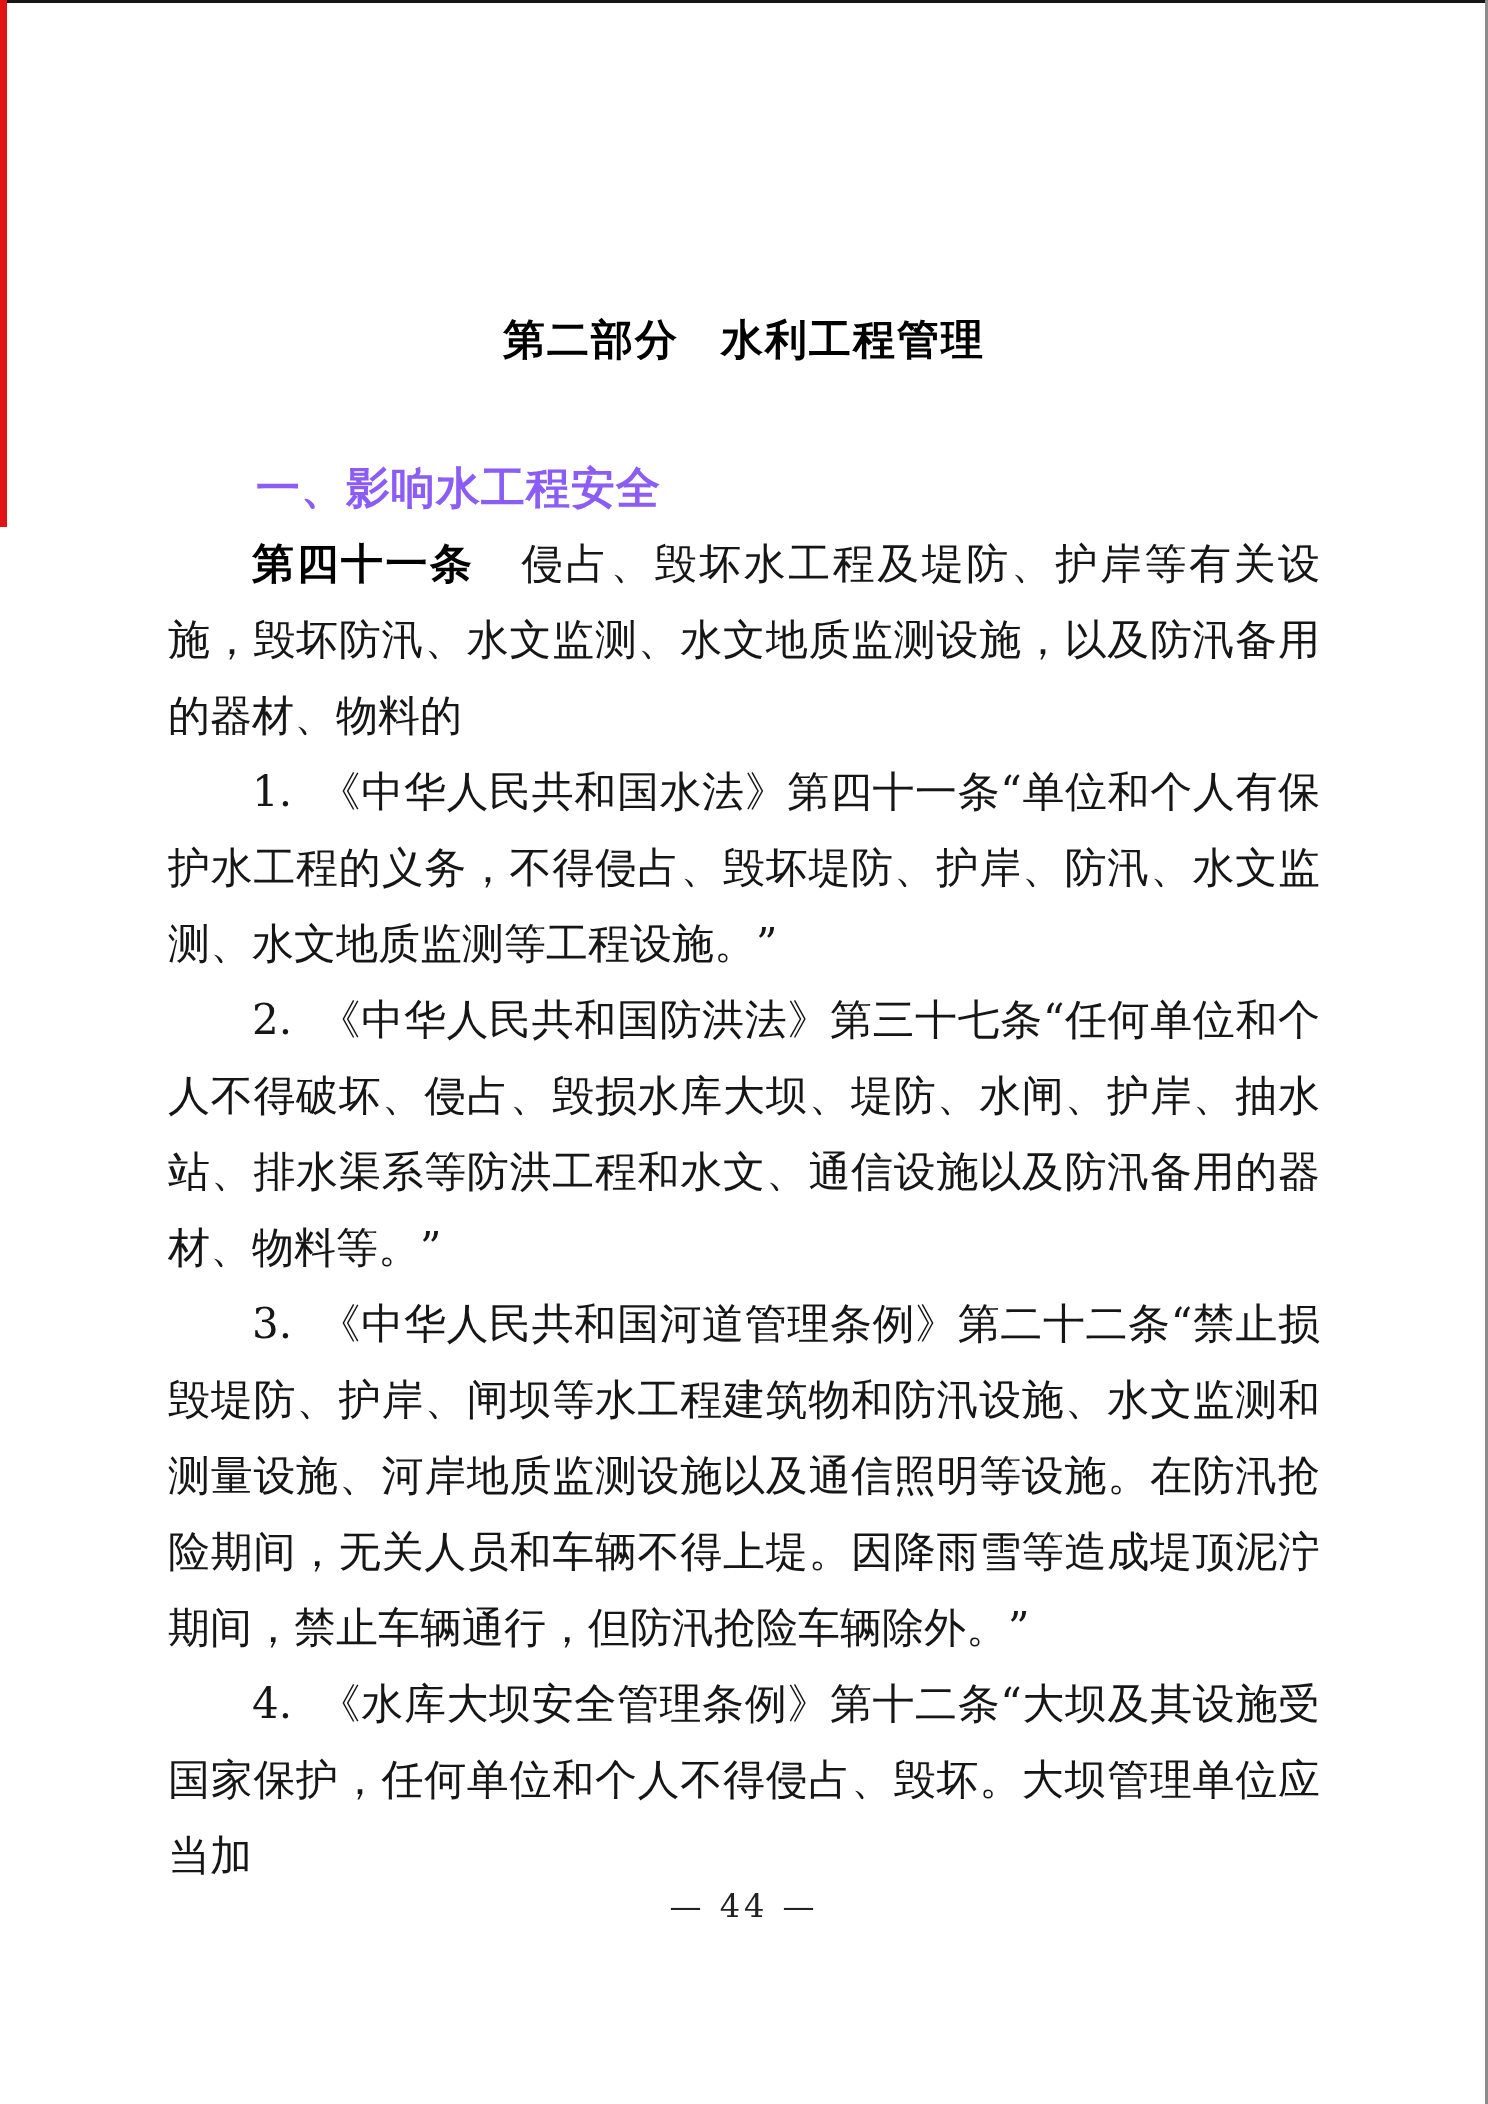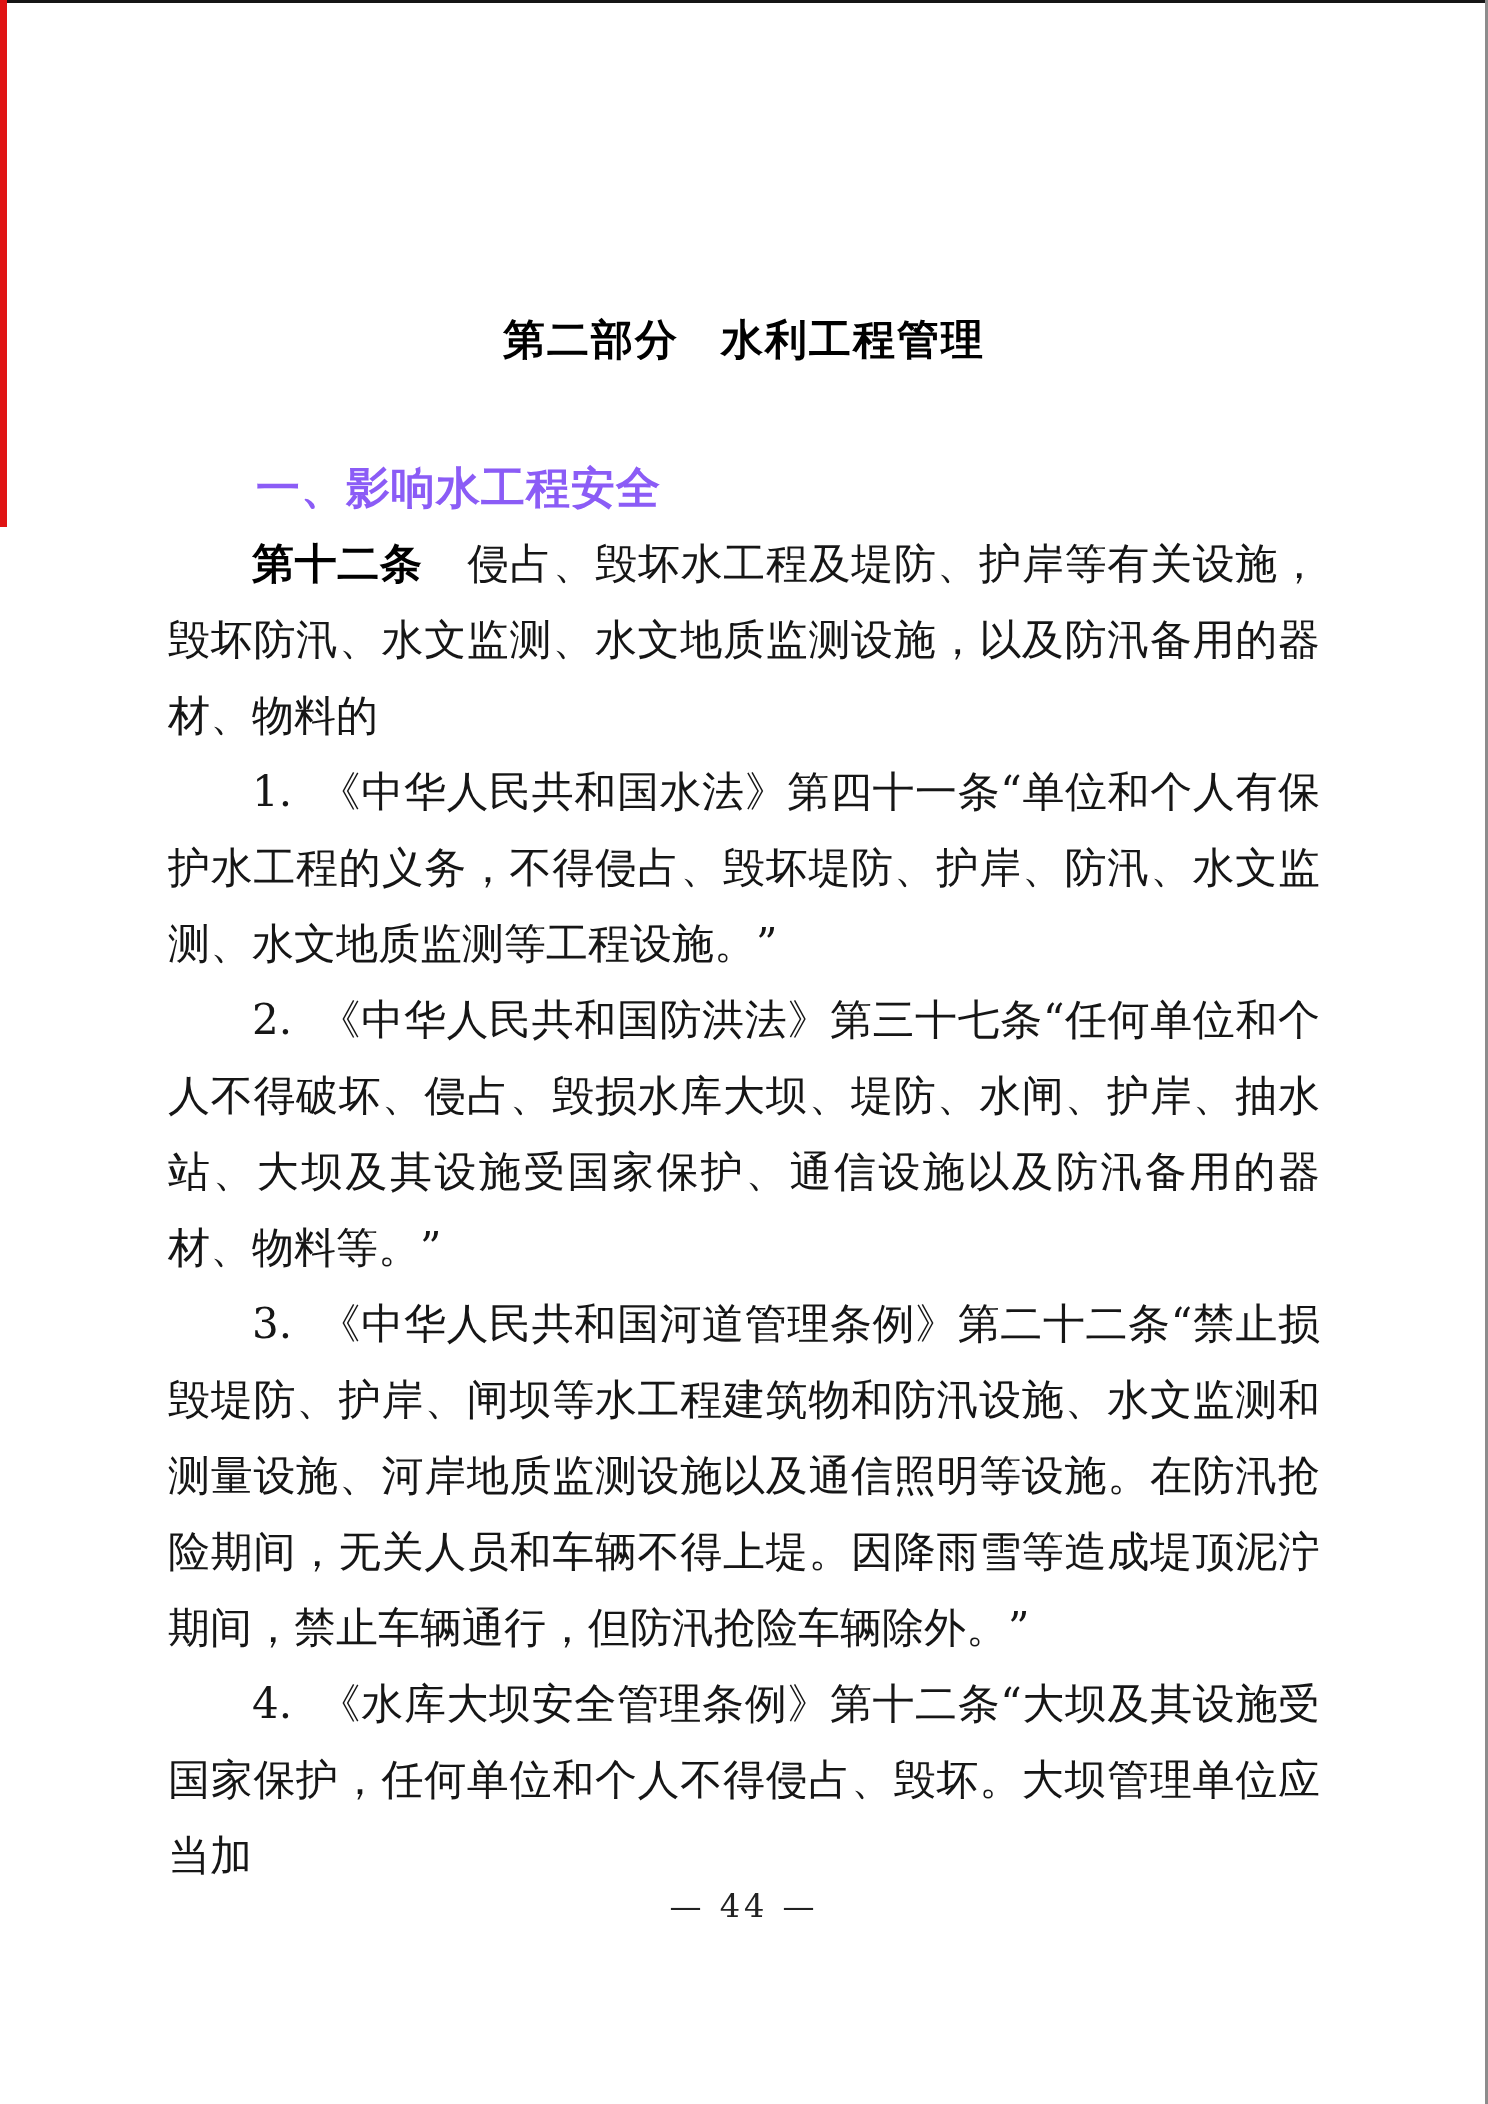--- a/index.html
+++ b/index.html
@@ -102,26 +102,26 @@
   <div class="top-edge"></div>
   <div class="right-edge"></div>
   <div class="red-marker"></div>
 
   <h1 class="part-title"><span>第二部分</span><span class="title-gap"></span><span>水利工程管理</span></h1>
 
   <div class="flow">
 
     <h2 class="section-heading">一、影响水工程安全</h2>
 
-    <p class="para"><span class="article-label">第十二条</span><span class="lead-gap"></span><span>侵占、毁坏水工程及堤防、护岸等有关设施，毁坏防汛、水文监测、水文地质监测设施，以及防汛备用的器材、物料的</span></p>
+    <p class="para"><span class="article-label">第四十一条</span><span class="lead-gap"></span><span>侵占、毁坏水工程及堤防、护岸等有关设施，毁坏防汛、水文监测、水文地质监测设施，以及防汛备用的器材、物料的</span></p>
 
 
     <p class="para"><span>1.</span><span class="num-gap"></span><span>《中华人民共和国水法》第四十一条“单位和个人有保护水工程的义务，不得侵占、毁坏堤防、护岸、防汛、水文监测、水文地质监测等工程设施。”</span></p>
 
-    <p class="para"><span>2.</span><span class="num-gap"></span><span>《中华人民共和国防洪法》第三十七条“任何单位和个人不得破坏、侵占、毁损水库大坝、堤防、水闸、护岸、抽水站、大坝及其设施受国家保护、通信设施以及防汛备用的器材、物料等。”</span></p>
+    <p class="para"><span>2.</span><span class="num-gap"></span><span>《中华人民共和国防洪法》第三十七条“任何单位和个人不得破坏、侵占、毁损水库大坝、堤防、水闸、护岸、抽水站、排水渠系等防洪工程和水文、通信设施以及防汛备用的器材、物料等。”</span></p>
 
     <p class="para"><span>3.</span><span class="num-gap"></span><span>《中华人民共和国河道管理条例》第二十二条“禁止损毁堤防、护岸、闸坝等水工程建筑物和防汛设施、水文监测和测量设施、河岸地质监测设施以及通信照明等设施。在防汛抢险期间，无关人员和车辆不得上堤。因降雨雪等造成堤顶泥泞期间，禁止车辆通行，但防汛抢险车辆除外。”</span></p>
 
     <p class="para"><span>4.</span><span class="num-gap"></span><span>《水库大坝安全管理条例》第十二条“大坝及其设施受国家保护，任何单位和个人不得侵占、毁坏。大坝管理单位应当加</span></p>
 
   </div>
 
   <div class="footer">— 44 —</div>
 
 </div>

